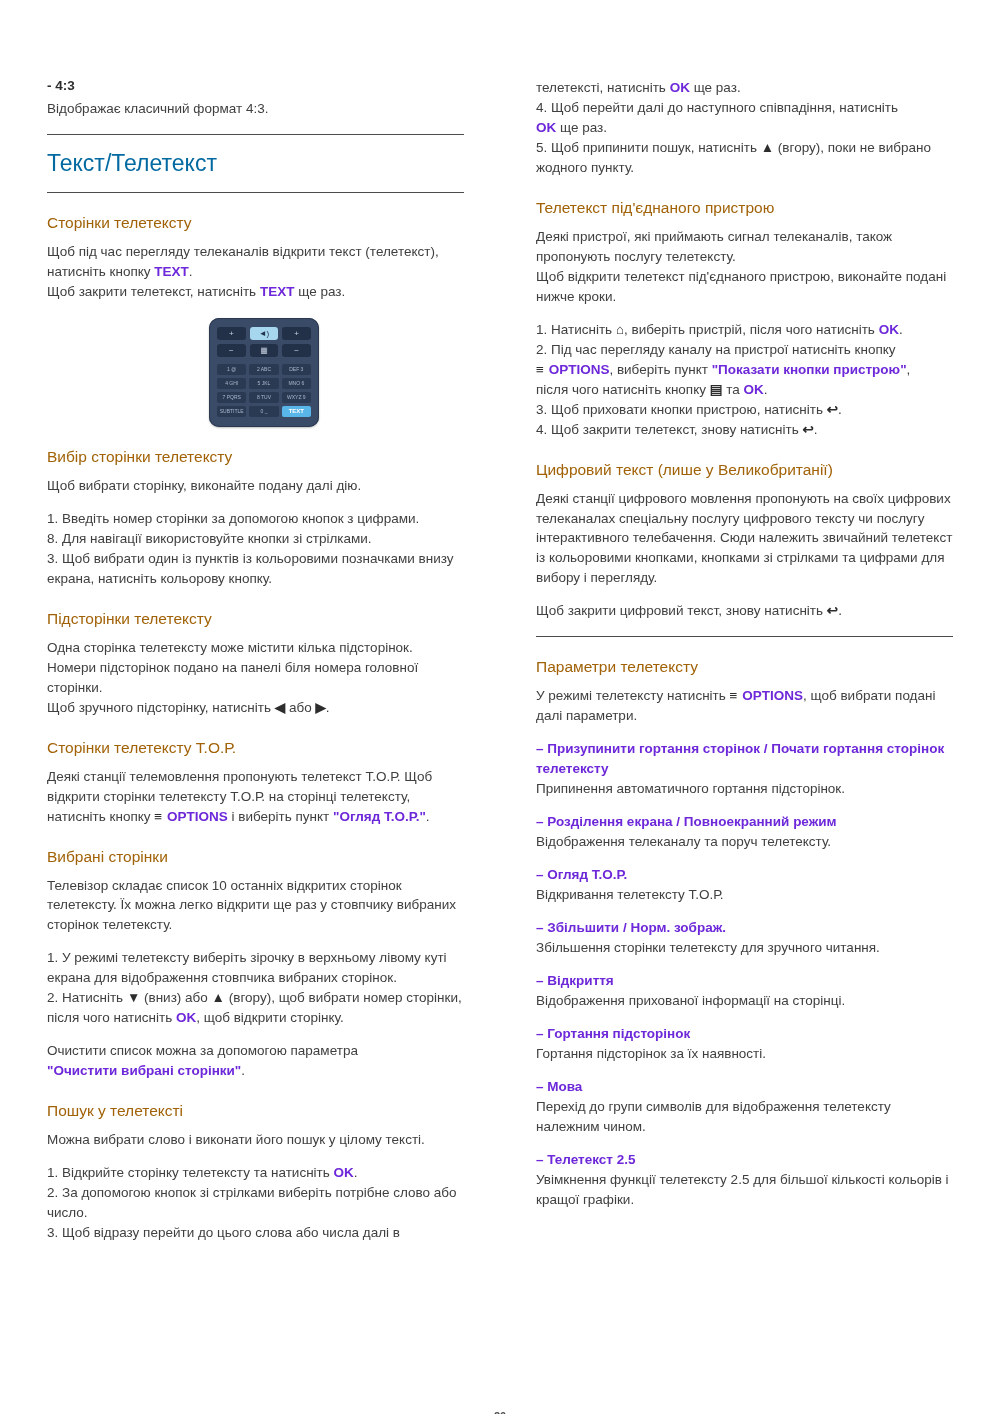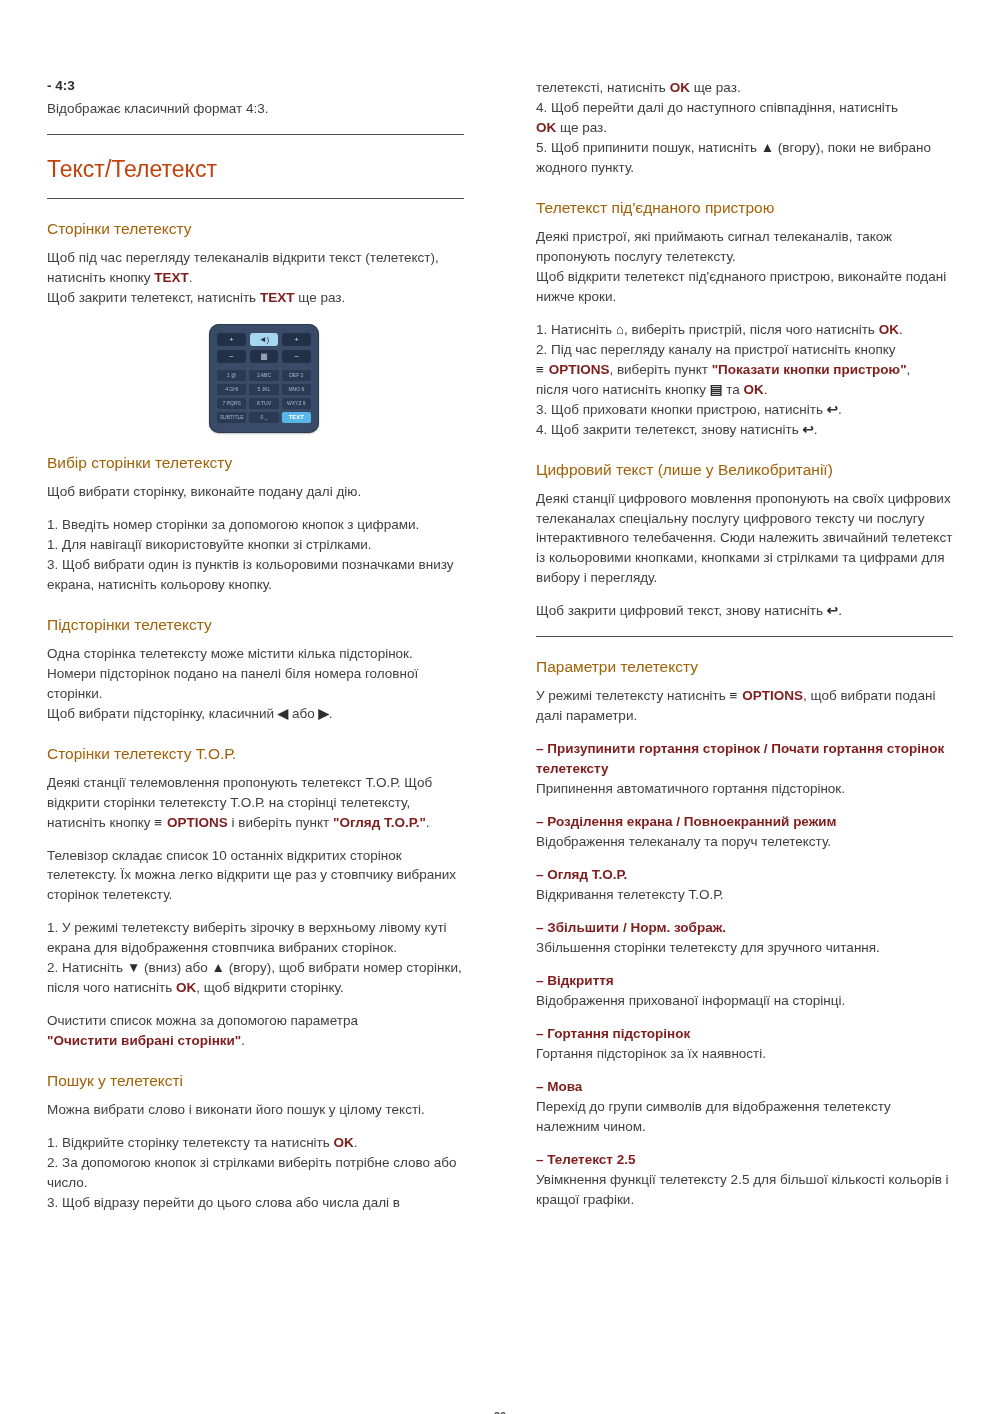--- a/index.html
+++ b/index.html
@@ -6,25 +6,25 @@
   html, body { background:#ffffff; }
   body {
     width:1000px; height:1414px; position:relative; overflow:hidden;
     font-family:"Liberation Sans", sans-serif; color:#404040;
   }
   .page { position:absolute; inset:0; padding:78px 47px 0 47px; }
   .columns { display:flex; gap:72px; }
   .col { width:430px; }
 
   .para { font-size:13.5px; line-height:1.48; margin:0 0 13px 0; color:#404040; }
-  .b { font-weight:bold; color:#7f1d1d; }
+  .b { font-weight:bold; color:#6d28d9; }
   .inline-icon { font-weight:bold; color:#2d2d2d; }
   .icon-options { letter-spacing:1px; }
 
-  .h1 { font-size:23px; font-weight:400; color:#c2410c; margin:21px 0 14px 0; }
+  .h1 { font-size:23px; font-weight:400; color:#0369a1; margin:15px 0 14px 0; }
   .h2 { font-size:15.5px; font-weight:400; color:#a16207; margin:21px 0 10px 0; }
   .h3 { font-size:13.5px; font-weight:bold; color:#2d2d2d; margin:0 0 6px 0; }
   .rule { border-top:1px solid #4c4c4c; margin:15px 0 15px 0; height:0; }
 
   
   .remote {
     width:110px; background:#3a4b68; border-radius:10px;
     padding:9px 8px 10px 8px; margin:16px 0 14px 162px;
     box-shadow: inset 0 0 0 1px #2b3950, 0 1px 2px rgba(0,0,0,0.25);
   }
@@ -84,25 +84,26 @@
             <div class="rkey">7 PQRS</div>
             <div class="rkey">8 TUV</div>
             <div class="rkey">WXYZ 9</div>
             <div class="rkey">SUBTITLE</div>
             <div class="rkey">0 _</div>
             <div class="rkey accent">TEXT</div>
           </div>
   </div>
         <div class="h2">Вибір сторінки телетексту</div>
         <p class="para"><span>Щоб вибрати сторінку, виконайте подану далі дію.</span></p>
-        <p class="para"><span>1. Введіть номер сторінки за допомогою кнопок з цифрами.</span><br><span>1. Для навігації використовуйте кнопки зі стрілками.</span><br><span>3. Щоб вибрати один із пунктів із кольоровими позначками внизу екрана, натисніть кольорову кнопку.</span></p>
+        <p class="para"><span>1. Введіть номер сторінки за допомогою кнопок з цифрами.</span><br><span>8. Для навігації використовуйте кнопки зі стрілками.</span><br><span>3. Щоб вибрати один із пунктів із кольоровими позначками внизу екрана, натисніть кольорову кнопку.</span></p>
         <div class="h2">Підсторінки телетексту</div>
-        <p class="para"><span>Одна сторінка телетексту може містити кілька підсторінок. Номери підсторінок подано на панелі біля номера головної сторінки.</span><br><span>Щоб вибрати підсторінку, класичний </span><span class="inline-icon icon-arrow-left">◀</span><span> або </span><span class="inline-icon icon-arrow-right">▶</span><span>.</span></p>
+        <p class="para"><span>Одна сторінка телетексту може містити кілька підсторінок. Номери підсторінок подано на панелі біля номера головної сторінки.</span><br><span>Щоб зручного підсторінку, натисніть </span><span class="inline-icon icon-arrow-left">◀</span><span> або </span><span class="inline-icon icon-arrow-right">▶</span><span>.</span></p>
         <div class="h2">Сторінки телетексту Т.О.Р.</div>
         <p class="para"><span>Деякі станції телемовлення пропонують телетекст Т.О.Р. Щоб відкрити сторінки телетексту Т.О.Р. на сторінці телетексту, натисніть кнопку </span><span class="inline-icon icon-options">≡</span><span class="b"> OPTIONS</span><span> і виберіть пункт </span><span class="b">"Огляд Т.О.Р."</span><span>.</span></p>
+        <div class="h2">Вибрані сторінки</div>
         <p class="para"><span>Телевізор складає список 10 останніх відкритих сторінок телетексту. Їх можна легко відкрити ще раз у стовпчику вибраних сторінок телетексту.</span></p>
         <p class="para"><span>1. У режимі телетексту виберіть зірочку в верхньому лівому куті екрана для відображення стовпчика вибраних сторінок.</span><br><span>2. Натисніть </span><span class="inline-icon icon-arrow-down">▼</span><span> (вниз) або </span><span class="inline-icon icon-arrow-up">▲</span><span> (вгору), щоб вибрати номер сторінки, після чого натисніть </span><span class="b">OK</span><span>, щоб відкрити сторінку.</span></p>
         <p class="para"><span>Очистити список можна за допомогою параметра </span><br><span class="b">"Очистити вибрані сторінки"</span><span>.</span></p>
         <div class="h2">Пошук у телетексті</div>
         <p class="para"><span>Можна вибрати слово і виконати його пошук у цілому тексті.</span></p>
         <p class="para"><span>1. Відкрийте сторінку телетексту та натисніть </span><span class="b">OK</span><span>.</span><br><span>2. За допомогою кнопок зі стрілками виберіть потрібне слово або число.</span><br><span>3. Щоб відразу перейти до цього слова або числа далі в</span></p>
       </div>
     <div class="col">
         <p class="para"><span>телетексті, натисніть </span><span class="b">OK</span><span> ще раз.</span><br><span>4. Щоб перейти далі до наступного співпадіння, натисніть </span><br><span class="b">OK</span><span> ще раз.</span><br><span>5. Щоб припинити пошук, натисніть </span><span class="inline-icon icon-arrow-up">▲</span><span> (вгору), поки не вибрано жодного пункту.</span></p>
         <div class="h2">Телетекст під'єднаного пристрою</div>

